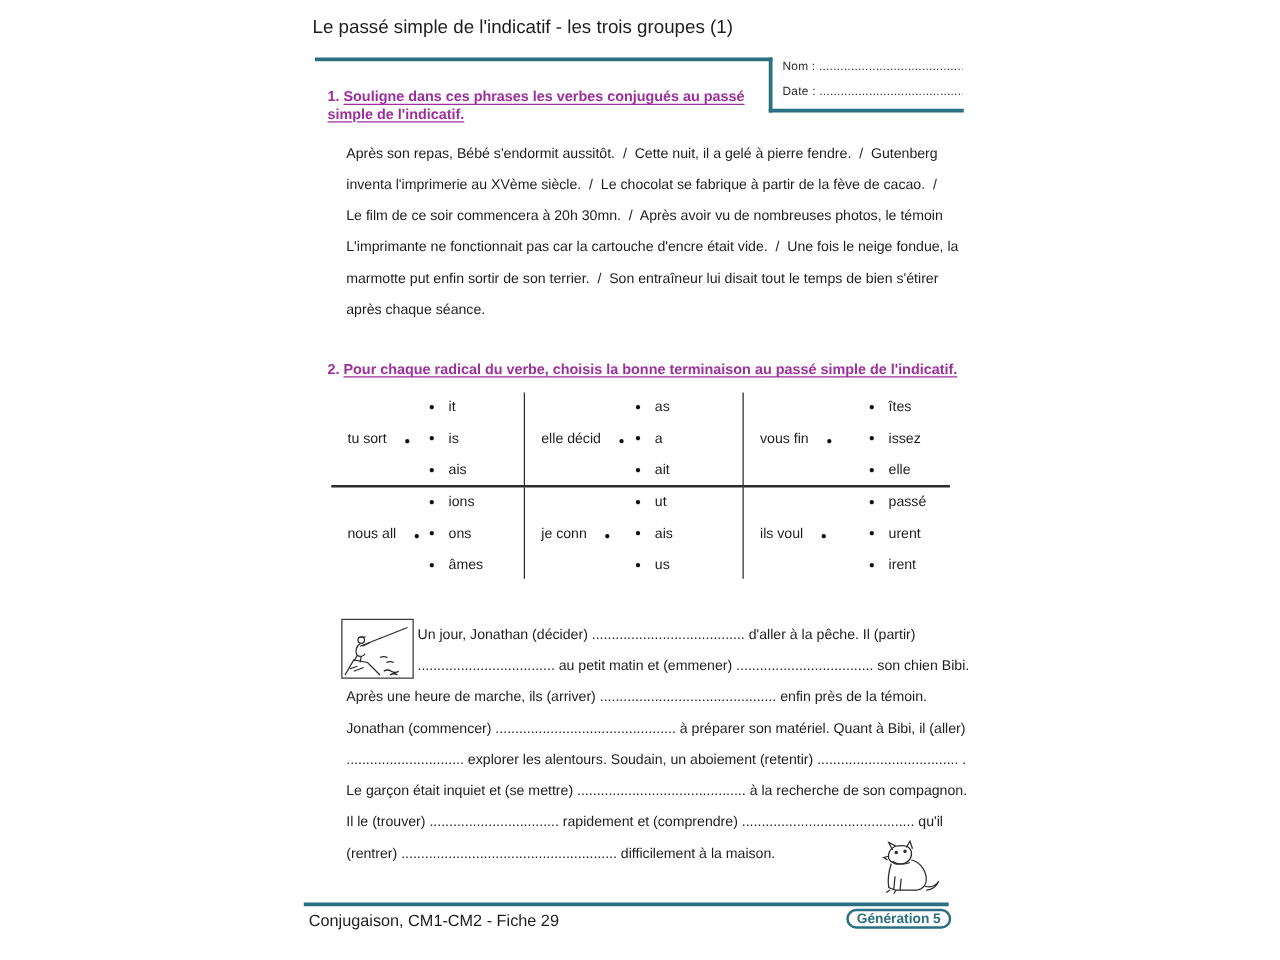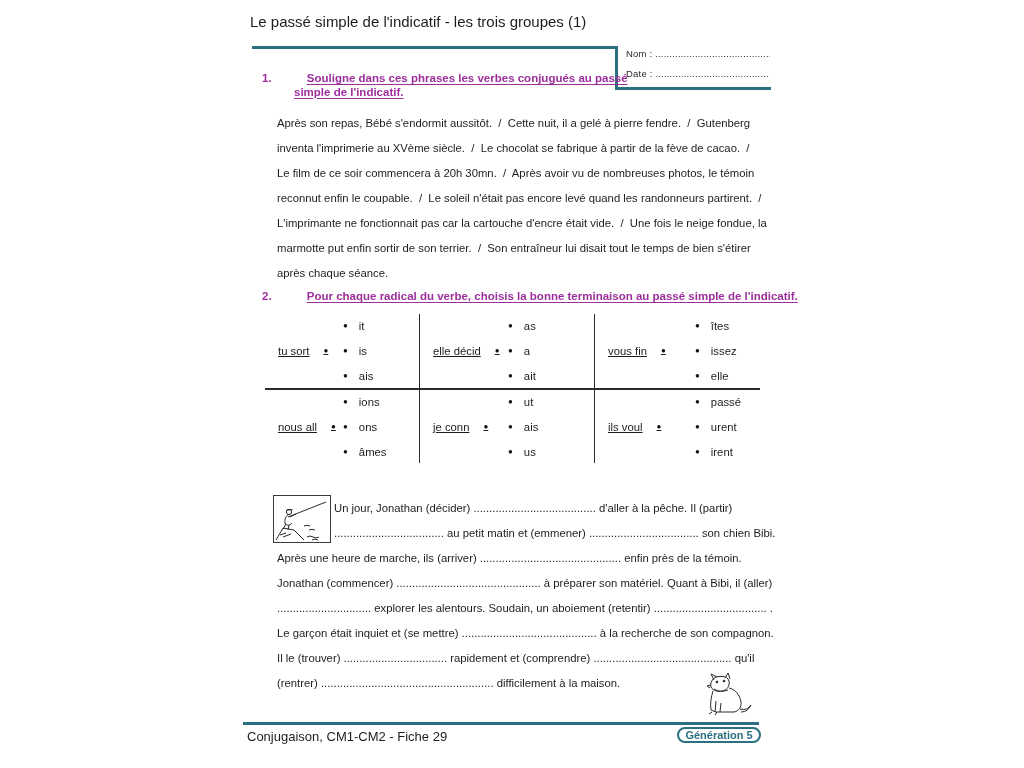--- a/index.html
+++ b/index.html
@@ -12,35 +12,35 @@
   
   .seg { position:absolute; background:#2b7080; }
   .seg-top    { left:252px; top:46px;  width:366px; height:3px; }
   .seg-vert   { left:615px; top:46px;  width:3px;  height:44px; }
   .seg-step   { left:615px; top:87px;  width:156px; height:3px; }
 
   .namedate { position:absolute; left:626px; top:48px; width:144px; font-size:9.5px; color:#2a2a2a; }
   .namedate .row { white-space:nowrap; overflow:hidden; margin-bottom:9px; letter-spacing:0.2px; }
 
   .ex-head { position:absolute; font-size:11.5px; font-weight:bold; color:#9c2f9c; line-height:13.5px; }
-  .ex-head u { text-decoration:underline; text-underline-offset:2px;margin-left:32px; }
+  .ex-head u { text-decoration:underline; text-underline-offset:2px; }
   .ex1-head { left:262px; top:72px; width:372px; }
   .ex2-head { left:262px; top:290px; white-space:nowrap; }
   .ex3-head { left:262px; top:476px; white-space:nowrap; }
 
   .ex1-body { position:absolute; left:277px; top:111px; font-size:11.3px; }
   .textline { white-space:pre; line-height:25px; height:25px; color:#1d1d1d; }
 
   
   .ex2-table { position:absolute; left:265px; top:314px; width:495px; display:grid;
                grid-template-columns:155px 175px 165px; grid-template-rows:76px 73px; }
   .cell { position:relative; display:flex; align-items:center; font-size:11.3px; }
   .cell.cb1 { border-right:1.5px solid #2c2c2c; }
   .cell.rb  { border-bottom:2px solid #2c2c2c; }
-  .stem { flex:1; display:flex; align-items:center; padding-left:13px; white-space:nowrap;text-decoration:underline; }
+  .stem { flex:1; display:flex; align-items:flex-end; padding-left:13px; white-space:nowrap; }
   .stem .bullet { margin-left:14px; }
   .opts { width:66px; margin-right:10px; }
   .c2 .opts { width:72px; margin-right:14px; }
   .c3 .opts { width:60px; margin-right:5px; }
   .opt { display:flex; align-items:center; height:25px; white-space:nowrap; }
   .bullet { font-size:8px; color:#111; line-height:1; }
   .opt .bullet { margin-right:11px; }
 
   
   .ex3-img { position:absolute; left:273px; top:495px; width:58px; height:48px;
@@ -72,21 +72,20 @@
     <div class="row">Nom : .............................................</div>
     <div class="row">Date : .............................................</div>
   </div>
 
   <div class="ex-head ex1-head"><span>1.</span> <u>Souligne dans ces phrases les verbes conjugués au passé</u><br><u>simple de l'indicatif.</u></div>
 
   <div class="ex1-body">
     <div class="textline">Après son repas, Bébé s'endormit aussitôt.  /  Cette nuit, il a gelé à pierre fendre.  /  Gutenberg</div>
     <div class="textline">inventa l'imprimerie au XVème siècle.  /  Le chocolat se fabrique à partir de la fève de cacao.  /</div>
     <div class="textline">Le film de ce soir commencera à 20h 30mn.  /  Après avoir vu de nombreuses photos, le témoin</div>
-    <div class="textline">reconnut enfin le coupable.  /  Le soleil n'était pas encore levé quand les randonneurs partirent.  /</div>
     <div class="textline">L'imprimante ne fonctionnait pas car la cartouche d'encre était vide.  /  Une fois le neige fondue, la</div>
     <div class="textline">marmotte put enfin sortir de son terrier.  /  Son entraîneur lui disait tout le temps de bien s'étirer</div>
     <div class="textline">après chaque séance.</div>
   </div>
 
   <div class="ex-head ex2-head"><span>2.</span> <u>Pour chaque radical du verbe, choisis la bonne terminaison au passé simple de l'indicatif.</u></div>
 
   <div class="ex2-table">
     <div class="cell cb1 rb c1">
       <div class="stem">

